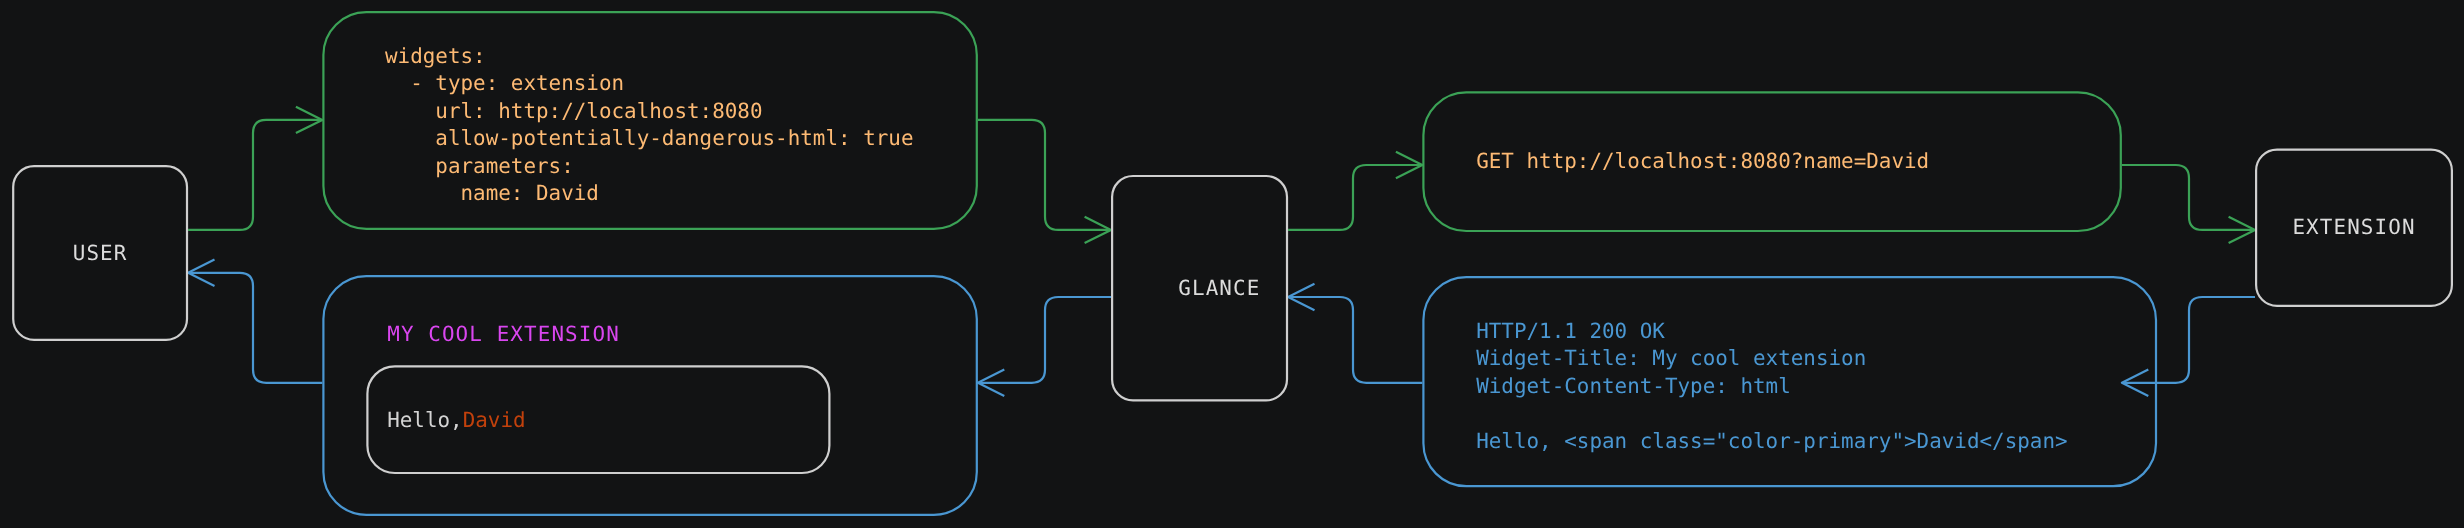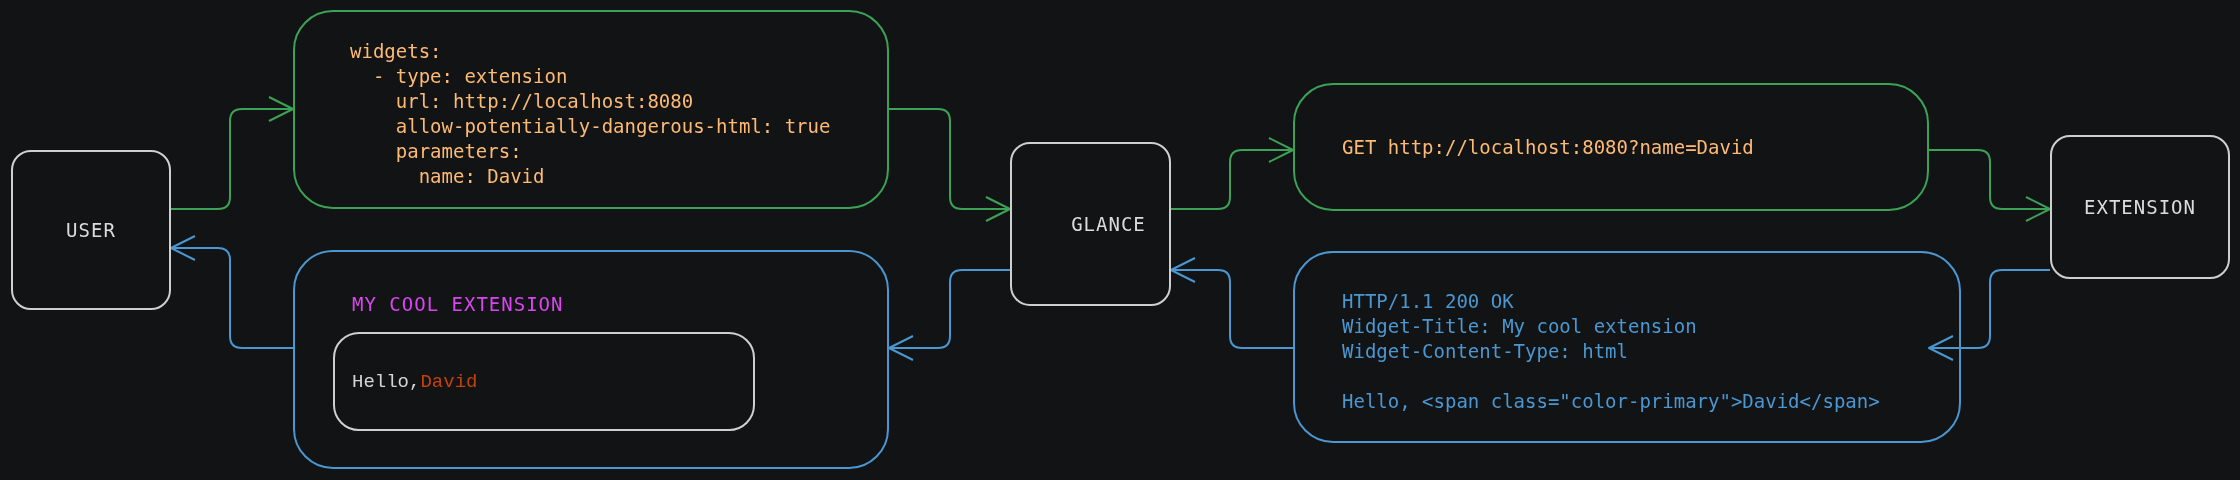--- a/index.html
+++ b/index.html
@@ -16,21 +16,21 @@
   .edge-blue{stroke:#4a97d2;}
 
   .node{
     position:absolute;box-sizing:border-box;
     border:2px solid #cfcfcf;border-radius:20px;
     display:flex;align-items:center;justify-content:center;
     color:#dcdcdc;font-size:19px;letter-spacing:1px;
     background:transparent;
   }
   .n-user{left:11px;top:150px;width:160px;height:160px;}
-  .n-glance{left:1010px;top:142px;width:161px;height:164px;padding-left:36px;}
+  .n-glance{left:1010px;top:159px;width:161px;height:206px;padding-left:36px;}
   .n-extension{left:2050px;top:135px;width:180px;height:144px;}
 
   .box{position:absolute;box-sizing:border-box;border-width:2px;border-style:solid;border-radius:40px;background:transparent;}
   .box-green{border-color:#3ba256;color:#fdba74;}
   .box-blue{border-color:#4a97d2;color:#4a97d2;}
 
   pre.code{margin:0;font-family:inherit;font-size:19px;line-height:25px;white-space:pre;}
 
   .b-config{left:293px;top:10px;width:596px;height:199px;}
   .b-config pre.code{padding:27px 0 0 55px;}
@@ -40,21 +40,21 @@
 
   .b-response{left:1293px;top:251px;width:668px;height:192px;}
   .b-response pre.code{padding:36px 0 0 47px;}
 
   .b-widget{left:293px;top:250px;width:596px;height:219px;}
   .widget-title{position:absolute;left:57px;top:40px;font-size:19px;line-height:25px;color:#d946ef;letter-spacing:1px;}
   .b-inner{
     position:absolute;left:38px;top:80px;width:422px;height:99px;
     box-sizing:border-box;border:2px solid #cfcfcf;border-radius:26px;
     display:flex;align-items:center;padding-left:17px;
-    font-size:19px;color:#d4d4d4;font-family:Liberation Mono, monospace;
+    font-size:19px;color:#d4d4d4;
   }
   .name-accent{color:#c2410c;}
 </style>
 </head>
 <body>
 
 <div class="stage">
 
   <svg class="edges" viewBox="0 0 2240 480">
 

